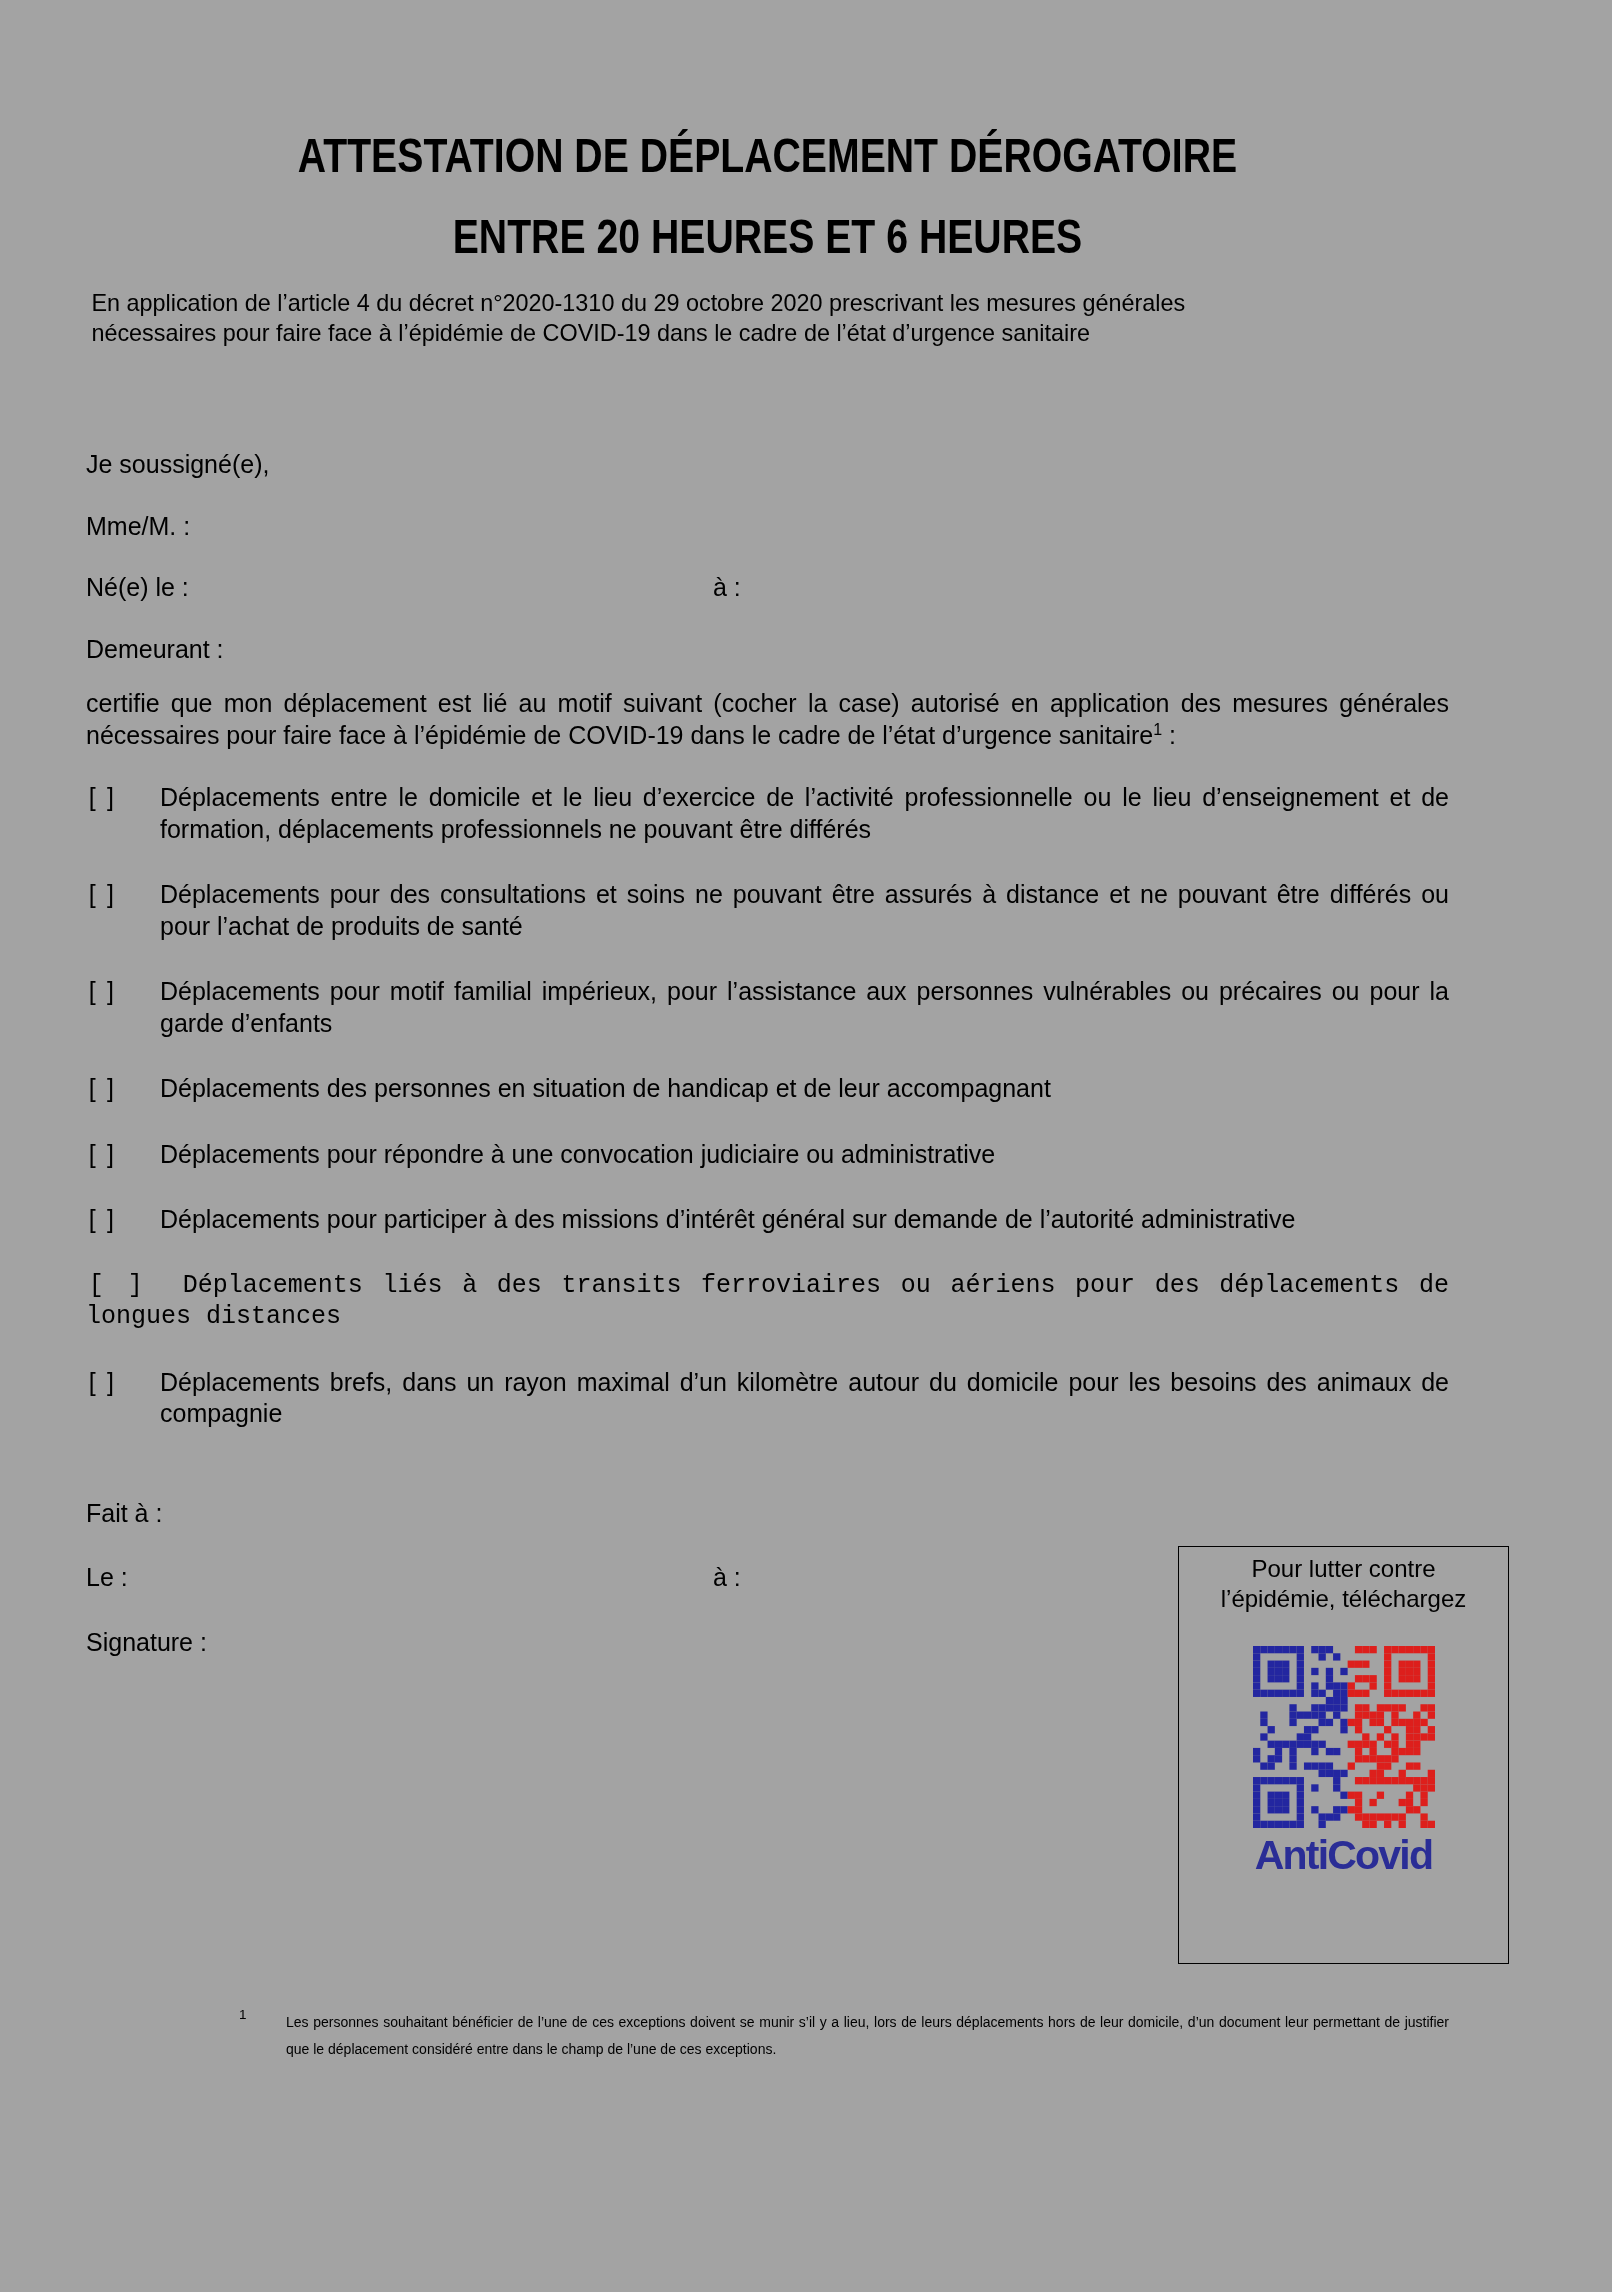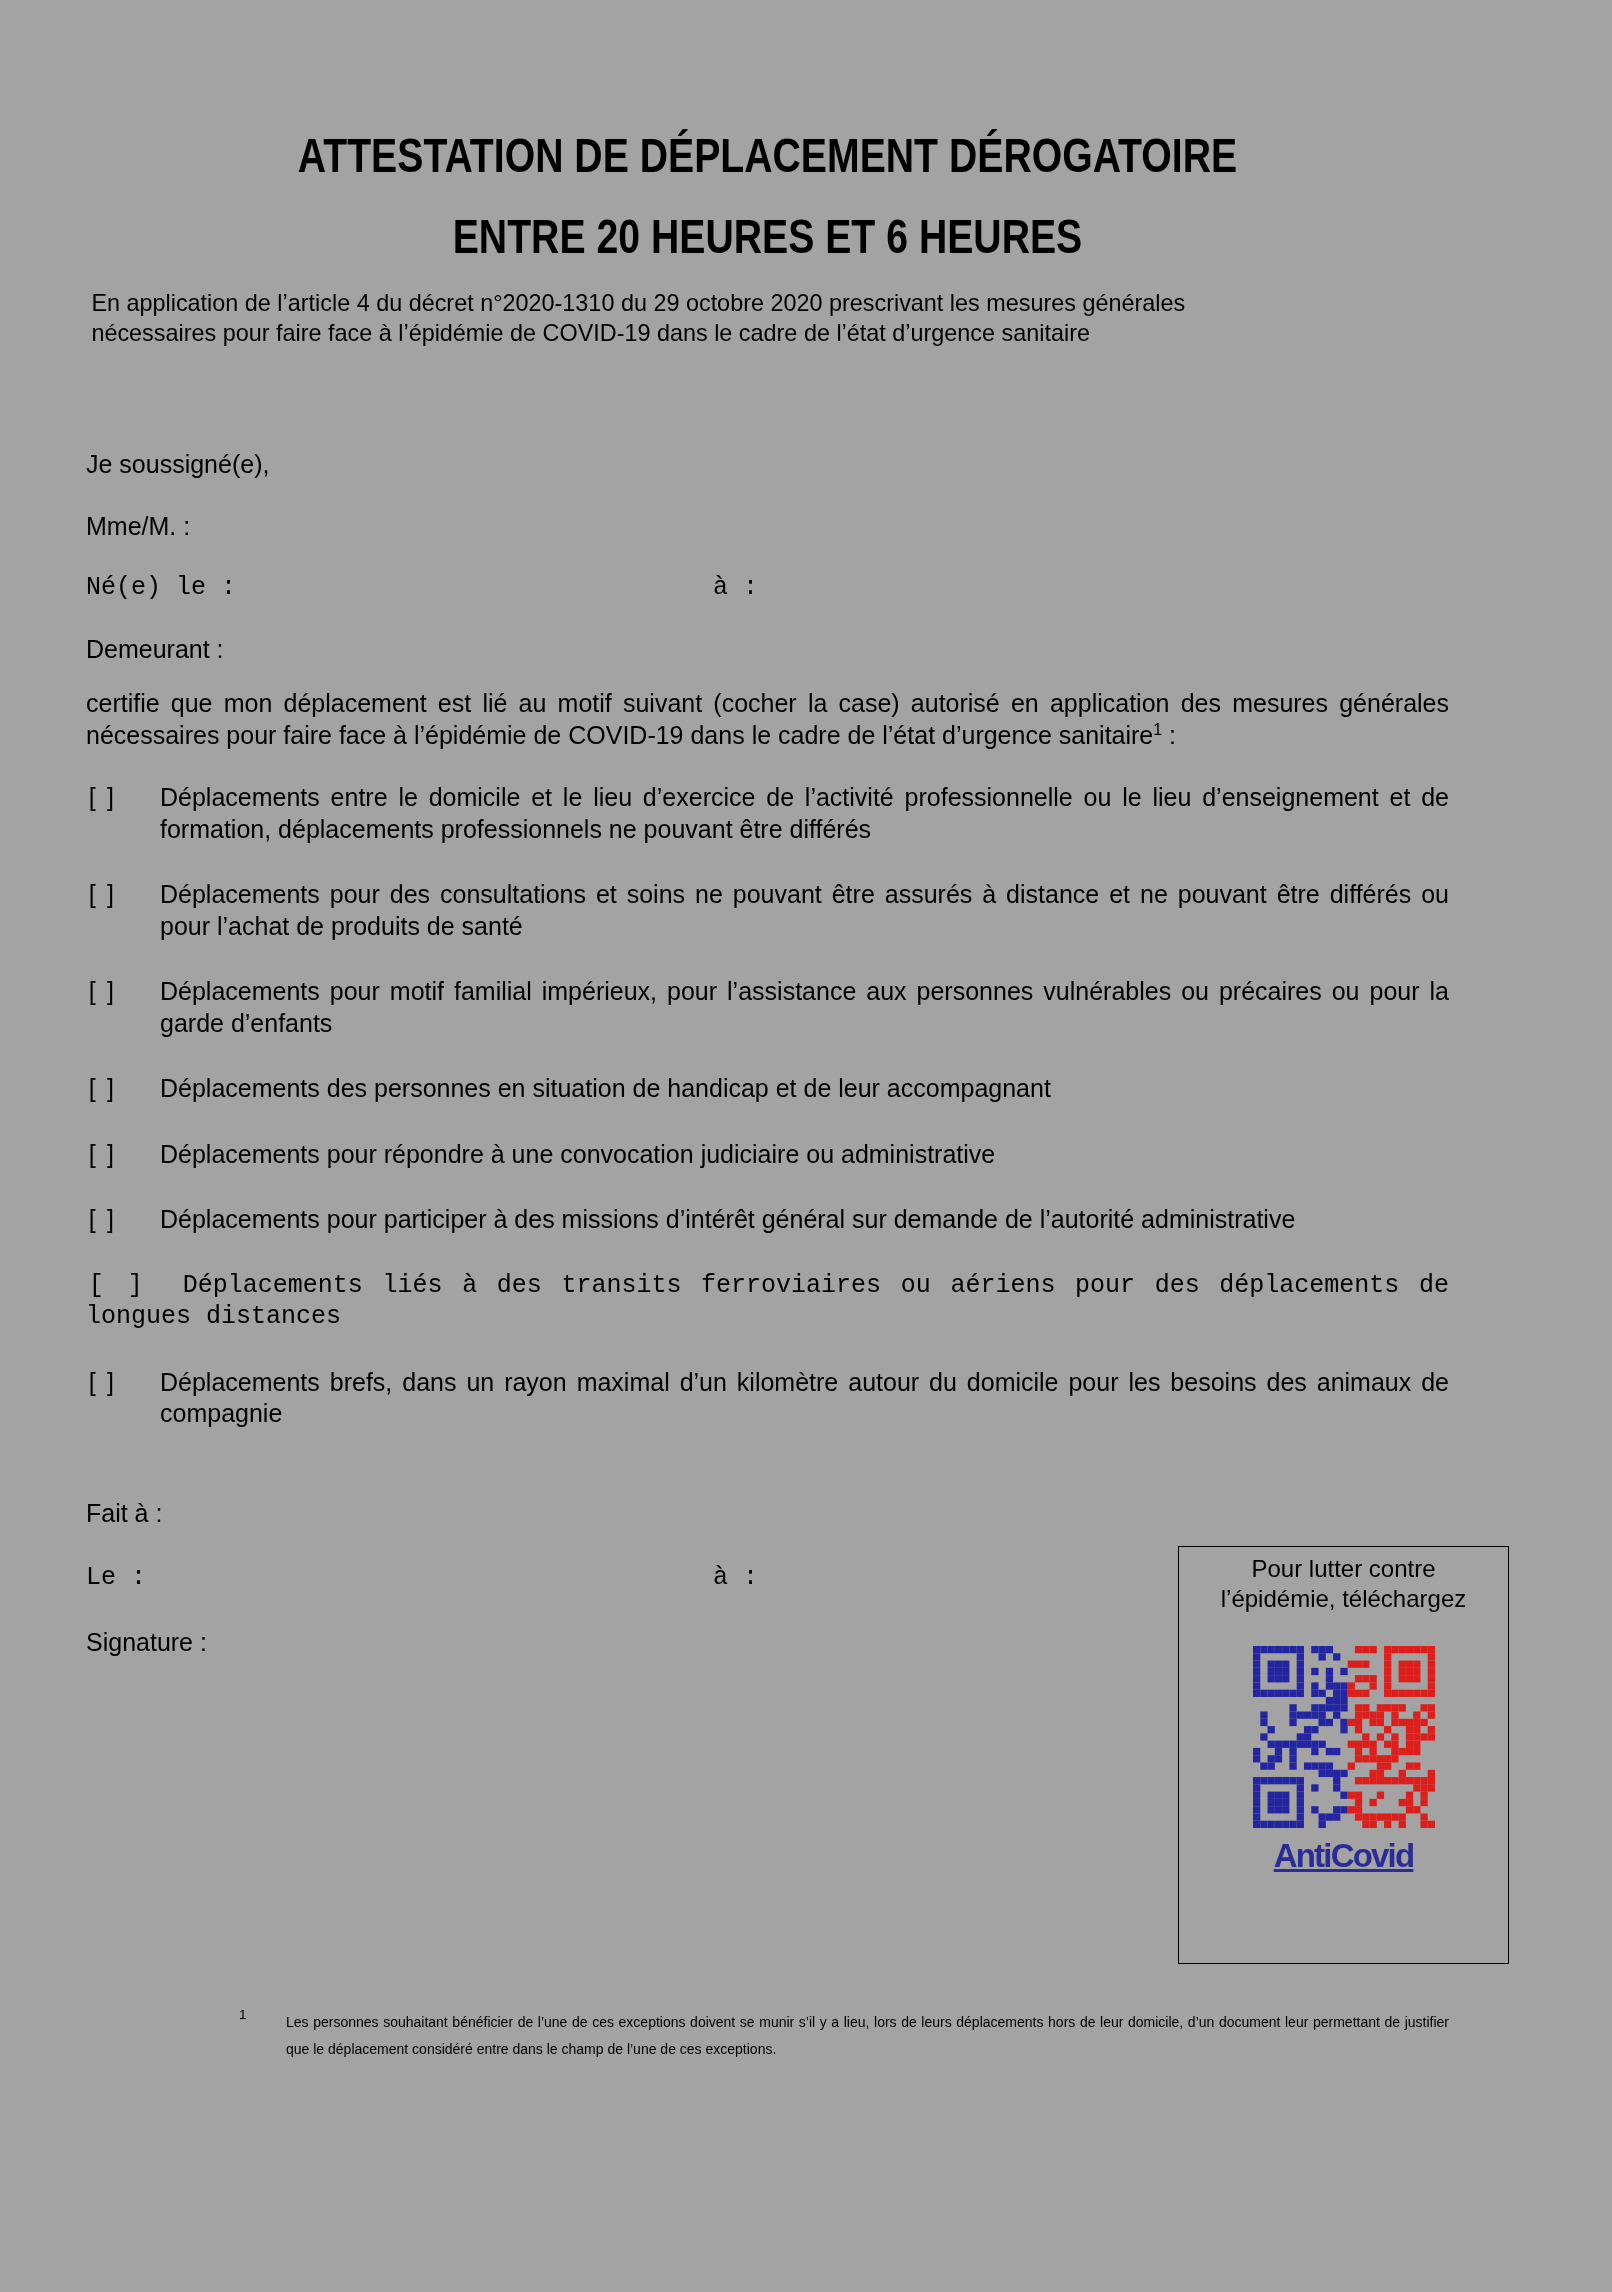--- a/index.html
+++ b/index.html
@@ -14,21 +14,21 @@
   .condensed{display:block;transform:scaleX(0.80);transform-origin:50% 50%;white-space:nowrap;}
 
   
   .intro{margin:27px 0 0 5.4px;font-size:23.4px;line-height:30px;}
   .intro span{display:block;}
 
   
   .fields{margin-top:101px;}
   .fields p{font-size:25px;line-height:31.5px;margin:0 0 30px 0;}
   .fields p:last-child{margin-bottom:0;}
-  .rel{position:relative;font-family:Liberation Mono, monospace;}
+  .rel{position:relative;}
   .at-col{position:absolute;left:627px;top:0;}
 
   
   .certify{margin:23.4px 0 0 0;font-size:25px;line-height:31.5px;text-align:justify;}
   .certify sup{font-size:16px;line-height:0;}
 
   
   .motifs{margin-top:31px;}
   .motif{display:flex;margin:0 0 34px 0;font-size:25px;line-height:31.5px;}
   .motif .cb{flex:0 0 74px;width:74px;padding-left:2.7px;box-sizing:border-box;word-spacing:4.5px;}
@@ -43,21 +43,21 @@
   .closing p.date-note{margin-bottom:38px;}
 
   
   .qr-box{position:absolute;left:1178px;top:1546px;width:331px;height:418px;
           border:1.8px solid #000;box-sizing:border-box;text-align:center;}
   .qr-box .promo{margin-top:7.2px;font-size:24px;line-height:30px;}
   .qr-box .promo span{display:block;}
   #qr-svg{display:block;margin:32px auto 0 auto;}
   .logo{margin-top:7.2px;font-weight:bold;letter-spacing:-1.8px;}
   .logo .l1{display:block;font-size:59px;line-height:56px;}
-  .logo .l2{display:block;font-size:33px;line-height:41px;text-decoration:underline;}
+  .logo .l2{display:block;font-size:41px;line-height:41px;}
 
   
   .footnote{position:absolute;left:239px;top:2009px;width:1210px;display:flex;}
   .fn-marker{flex:0 0 47px;width:47px;font-size:13.5px;position:relative;top:-1.8px;}
   .fn-text{flex:1;font-size:14px;line-height:27px;text-align:justify;}
 </style>
 </head>
 <body>
 
 <div class="page">

